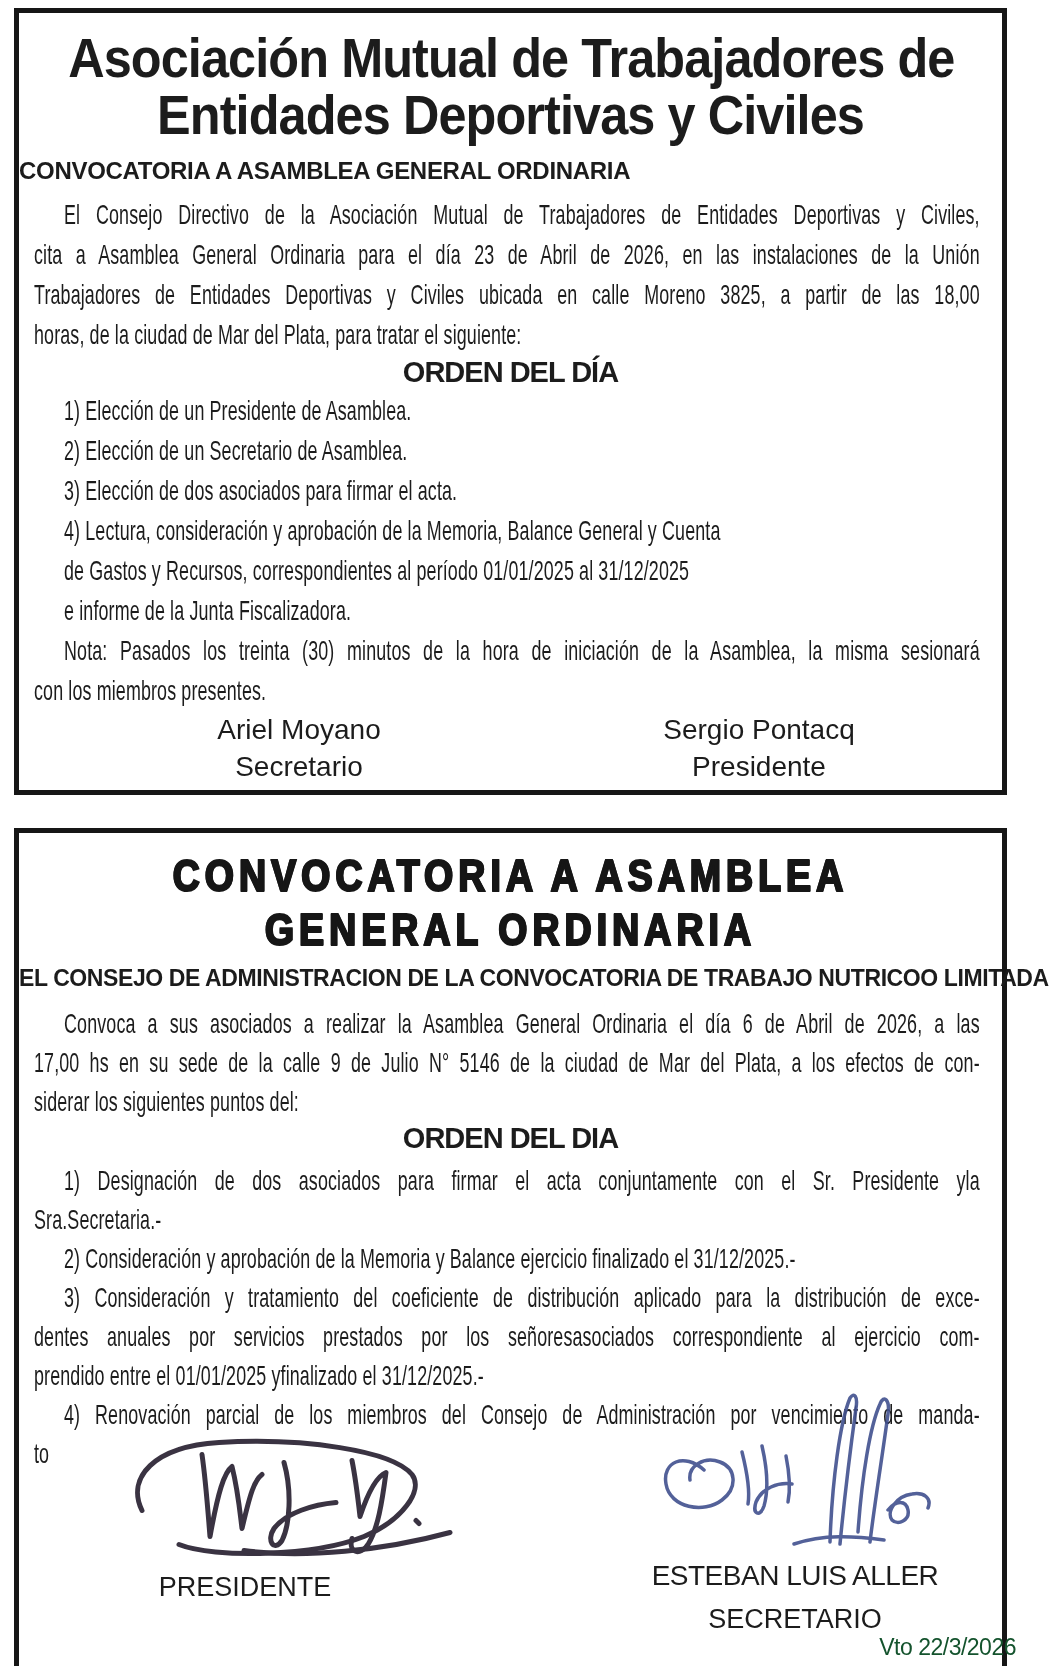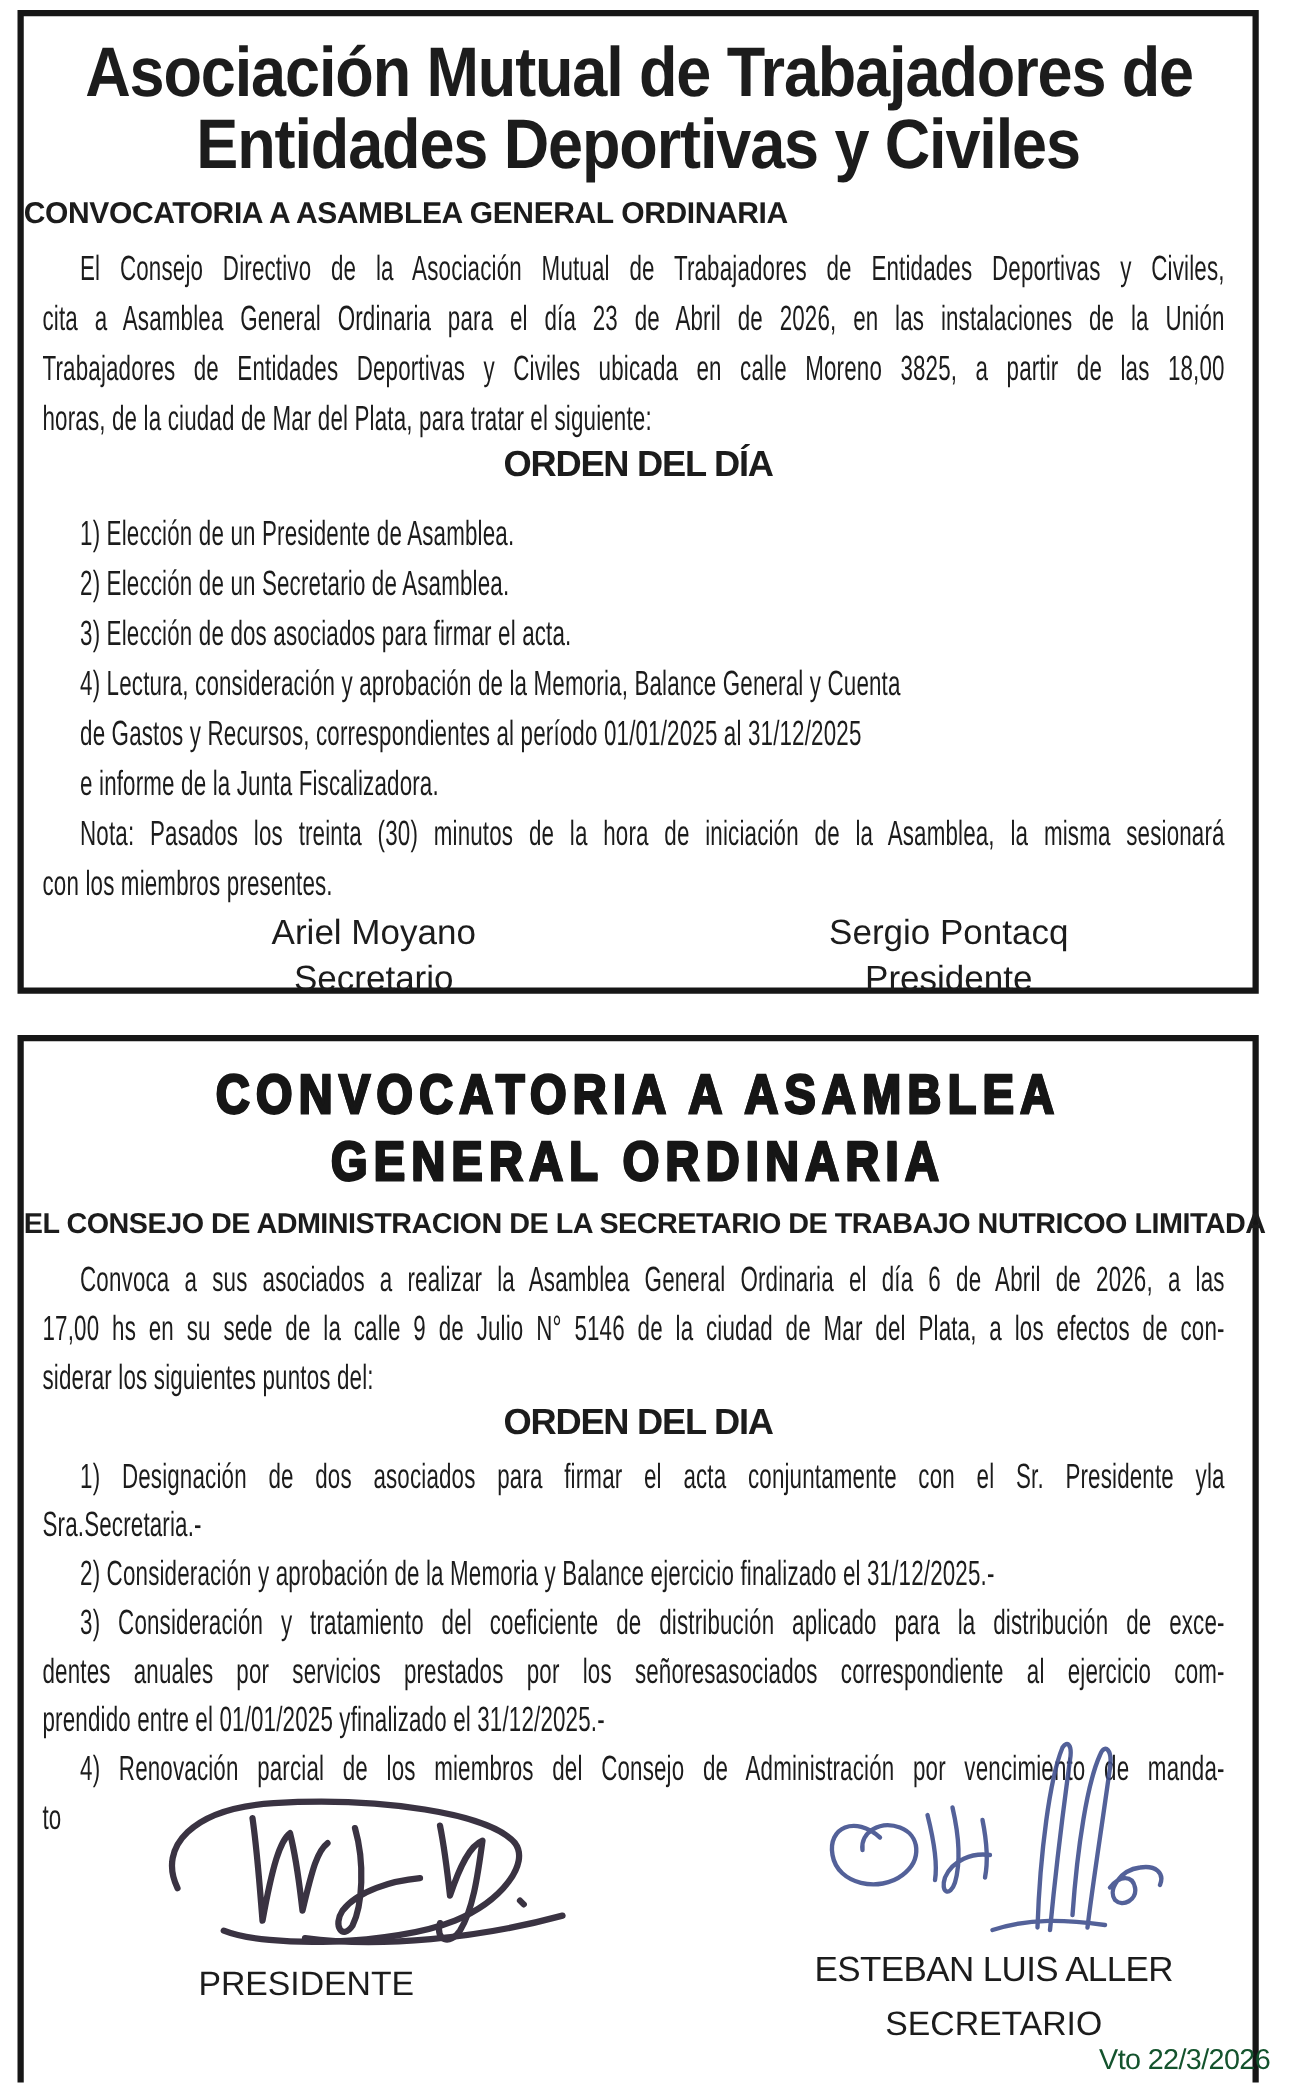--- a/index.html
+++ b/index.html
@@ -44,21 +44,21 @@
   }
   .lh40{line-height:40px;}
   .lh39{line-height:39px;}
   .ln{white-space:normal;}
   .ind{text-indent:47px;}
   .just{text-align:justify;text-align-last:justify;}
 
   .orden{
     text-align:center;font-weight:bold;font-size:29px;letter-spacing:-1px;line-height:30px;
   }
-  #notice1 .orden{margin-top:2px;margin-bottom:20px;}
+  #notice1 .orden{margin-top:2px;margin-bottom:4px;}
   #notice2 .orden{margin-top:2px;margin-bottom:8px;}
   #notice1 .cond.para{margin-top:10px;}
   #notice2 .cond.para{margin-top:12px;}
 
   
   .n1-sigrow{display:flex;margin-top:2px;}
   .n1-col{width:300px;text-align:center;font-size:28px;line-height:34px;}
   .n1-col .role{margin-top:3px;}
   .n1-left{margin-left:130px;}
   .n1-right{margin-left:160px;}
@@ -119,21 +119,21 @@
       <div class="role">Presidente</div>
     </div>
   </div>
 </div>
 
 <div class="notice" id="notice2">
   <div class="n2-title">
     <div>CONVOCATORIA A ASAMBLEA</div>
     <div>GENERAL ORDINARIA</div>
   </div>
-  <div class="n2-board">EL CONSEJO DE ADMINISTRACION DE LA SECRETARIO DE TRABAJO NUTRICOO LIMITADA</div>
+  <div class="n2-board">EL CONSEJO DE ADMINISTRACION DE LA CONVOCATORIA DE TRABAJO NUTRICOO LIMITADA</div>
 
   <div class="cond para lh39">
     <div class="ln ind just">Convoca a sus asociados a realizar la Asamblea General Ordinaria el día 6 de Abril de 2026, a las</div>
     <div class="ln just">17,00 hs en su sede de la calle 9 de Julio N° 5146 de la ciudad de Mar del Plata, a los efectos de con-</div>
     <div class="ln">siderar los siguientes puntos del:</div>
   </div>
 
   <div class="orden">ORDEN DEL DIA</div>
 
   <div class="cond lh39">

